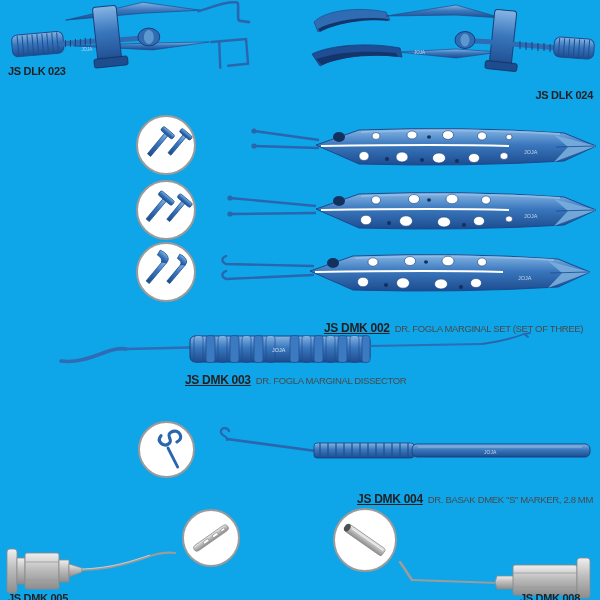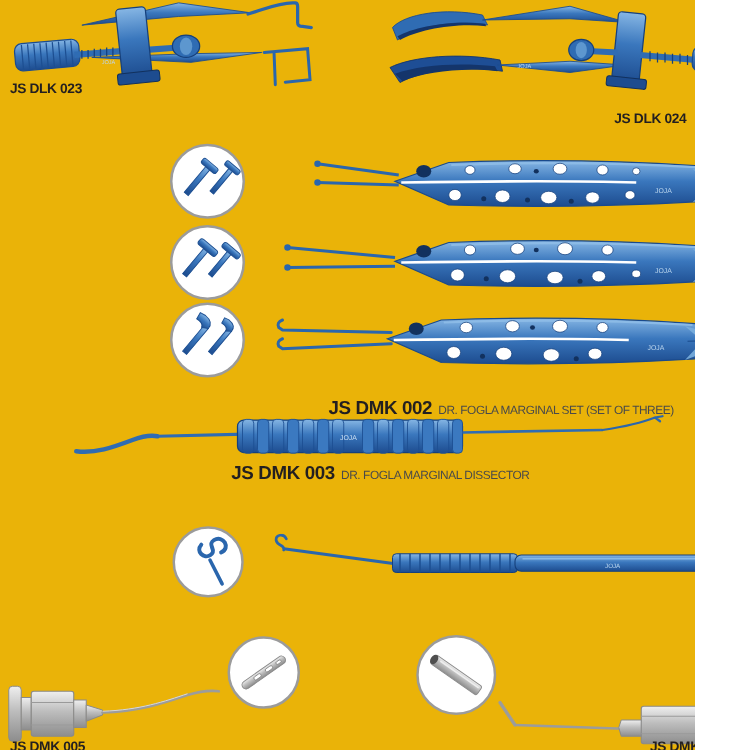--- a/index.html
+++ b/index.html
@@ -1,22 +1,22 @@
 <!DOCTYPE html>
 <html><head>
 <meta charset="utf-8">
 <style>
   html,body{margin:0;padding:0;background:#fff;}
-  .page{position:relative;width:556px;height:600px;background:#eab308;overflow:hidden;
+  .page{position:relative;width:600px;height:600px;background:#0ea5e9;overflow:hidden;
         font-family:"Liberation Sans",sans-serif;}
   .abs{position:absolute;}
   .code{font-weight:bold;font-size:11px;color:#231f20;letter-spacing:-0.3px;white-space:nowrap;}
   .desc{font-size:9.5px;color:#4a4a4a;letter-spacing:-0.35px;white-space:nowrap;}
   .combo{white-space:nowrap;}
-  .combo .code{font-size:15px;margin-right:5px;display:inline;}
+  .combo .code{font-size:12px;margin-right:5px;display:inline;text-decoration:underline;}
   .combo .desc{display:inline;}
   .right{text-align:right;margin-top:23px;}
   .inset{position:absolute;background:#fff;border:2.5px solid #9b9b9b;border-radius:50%;box-sizing:border-box;}
   .inset svg{display:block;width:100%;height:100%;}
   svg{display:block;}
 </style>
 </head>
 <body>
 
 <div class="page">
@@ -245,20 +245,23 @@
     <path d="M13,4 c-2,-4.5 -9,-3.5 -8,1.5 c1,4.5 7,3 6,7.5" fill="none" stroke="#2a66ad" stroke-width="2.2" stroke-linecap="round"></path>
     <path d="M11,12 L100,24" stroke="#2a66ad" stroke-width="2.6"></path>
     <rect x="98" y="16" width="100" height="15" rx="3" fill="url(#gblue)" stroke="#16407c" stroke-width="0.8"></rect>
     <g>
       <path d="M104,16 V31 M112,16 V31 M120,16 V31 M128,16 V31 M136,16 V31 M144,16 V31 M152,16 V31 M160,16 V31 M168,16 V31 M176,16 V31 M184,16 V31 M192,16 V31" stroke="#1d4f92" stroke-width="1.2"></path>
     </g>
     <rect x="196" y="17" width="178" height="13" rx="5" fill="url(#gblue)" stroke="#16407c" stroke-width="0.9"></rect>
     <path d="M202,20 L366,20" stroke="#8fbde8" stroke-width="1.2" opacity="0.9"></path>
     <text x="268" y="27" font-size="5" fill="#bcd7ef" font-family="Liberation Sans, sans-serif">JOJA</text>
   </svg>
+  <div class="abs combo right" style="right:7px;top:466px">
+    <span class="code">JS DMK 004</span><span class="desc">DR. BASAK DMEK "S" MARKER, 2.8 MM</span>
+  </div>
 
   <svg class="abs" style="left:4px;top:544px" width="174" height="54" viewBox="0 0 174 54">
     <rect x="3" y="5" width="10" height="44" rx="3" fill="url(#ggray)" stroke="#8a8a8a" stroke-width="0.8"></rect>
     <rect x="13" y="14" width="8" height="26" fill="url(#ggray)" stroke="#8a8a8a" stroke-width="0.8"></rect>
     <rect x="21" y="9" width="34" height="36" rx="2" fill="url(#ggray)" stroke="#8a8a8a" stroke-width="0.9"></rect>
     <path d="M21,18 H55 M21,36 H55" stroke="#9a9a9a" stroke-width="0.8"></path>
     <rect x="55" y="16" width="10" height="22" fill="url(#ggray)" stroke="#8a8a8a" stroke-width="0.8"></rect>
     <polygon points="65,20 78,24 78,28 65,33" fill="url(#ggray)" stroke="#8a8a8a" stroke-width="0.8"></polygon>
     <path d="M78,26 C108,25 128,18 146,12 C156,9 164,8 171,9" fill="none" stroke="#9c9c9c" stroke-width="2.2" stroke-linecap="round"></path>
     <path d="M78,25 C108,24 128,17 146,11" fill="none" stroke="#d8d8d8" stroke-width="0.8"></path>

